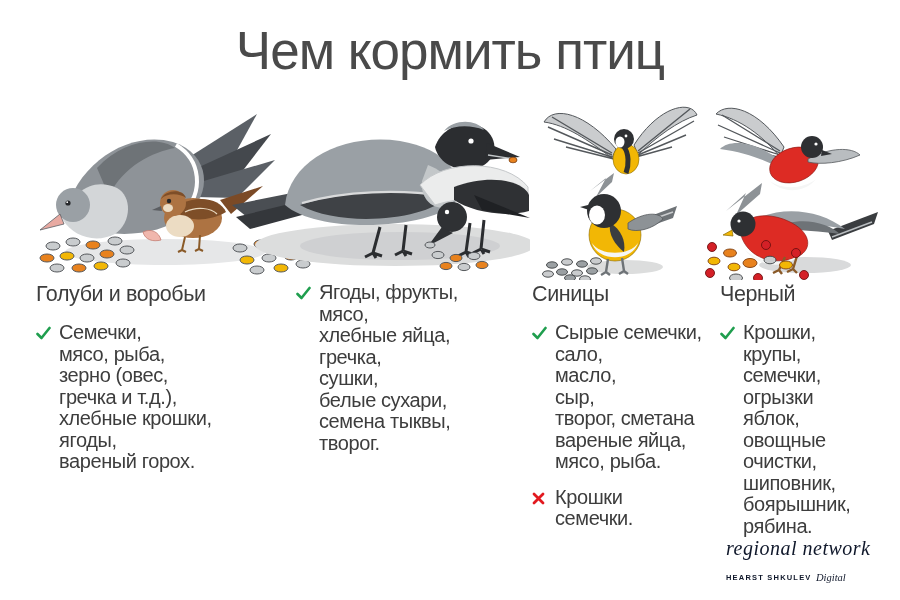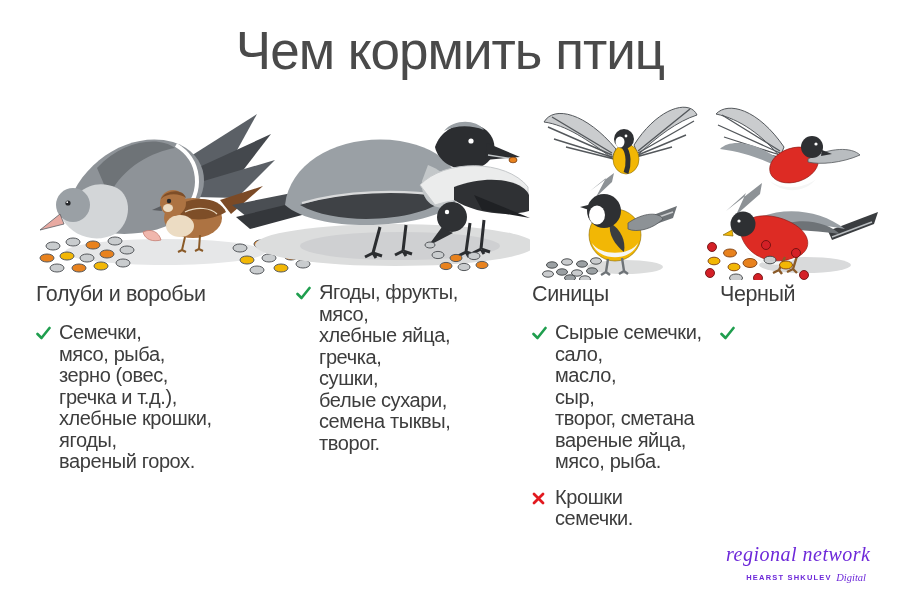--- a/index.html
+++ b/index.html
@@ -21,27 +21,27 @@
   .col-header{
     margin:0 0 15px 0;font-size:21.5px;font-weight:500;letter-spacing:-0.4px;color:#3d3d3d;
   }
   .food-block{position:relative;padding-left:23px;margin-bottom:14px;}
   .mark{position:absolute;left:0;top:4px;width:15px;height:15px;}
   .lines{
     font-size:20px;line-height:21.5px;letter-spacing:-0.4px;color:#3d3d3d;
     white-space:pre-line;
   }
   .logo{
-    position:absolute;right:34px;bottom:14px;width:140px;text-align:right;color:#6d28d9;
+    position:absolute;right:34px;bottom:14px;width:140px;text-align:left;color:#0f172a;
   }
   .logo-line1{
     font-family:"Liberation Serif","DejaVu Serif",serif;font-style:italic;
     font-size:20px;letter-spacing:0.5px;white-space:nowrap;
   }
-  .logo-line2{margin-top:2px;white-space:nowrap;}
+  .logo-line2{margin-top:8px;white-space:nowrap;}
   .logo-bold{
     font-size:7.5px;font-weight:bold;letter-spacing:1.2px;vertical-align:middle;
   }
   .logo-italic{
     font-family:"Liberation Serif","DejaVu Serif",serif;font-style:italic;
     font-size:10.5px;vertical-align:middle;
   }
 </style>
 </head>
 <body>
@@ -307,20 +307,30 @@
   </div>
 
   <div class="column col-4">
     <h2 class="col-header">Черный</h2>
     <div class="food-block">
       <span class="mark">
         <svg width="15" height="15" viewBox="0 0 15 15">
             <path d="M1.5 8 L5.5 12 L13.5 2" stroke="#1f9e4e" stroke-width="2.6" fill="none" stroke-linecap="round" stroke-linejoin="round"></path>
           </svg>
       </span>
+      <div class="lines">Крошки,
+крупы,
+семечки,
+огрызки
+яблок,
+овощные
+очистки,
+шиповник,
+боярышник,
+рябина.</div>
     </div>
 
   </div>
 
   <div class="logo">
     <div class="logo-line1">regional network</div>
     <div class="logo-line2">
       <span class="logo-bold">HEARST SHKULEV</span>
       <span class="logo-italic">Digital</span>
     </div>

